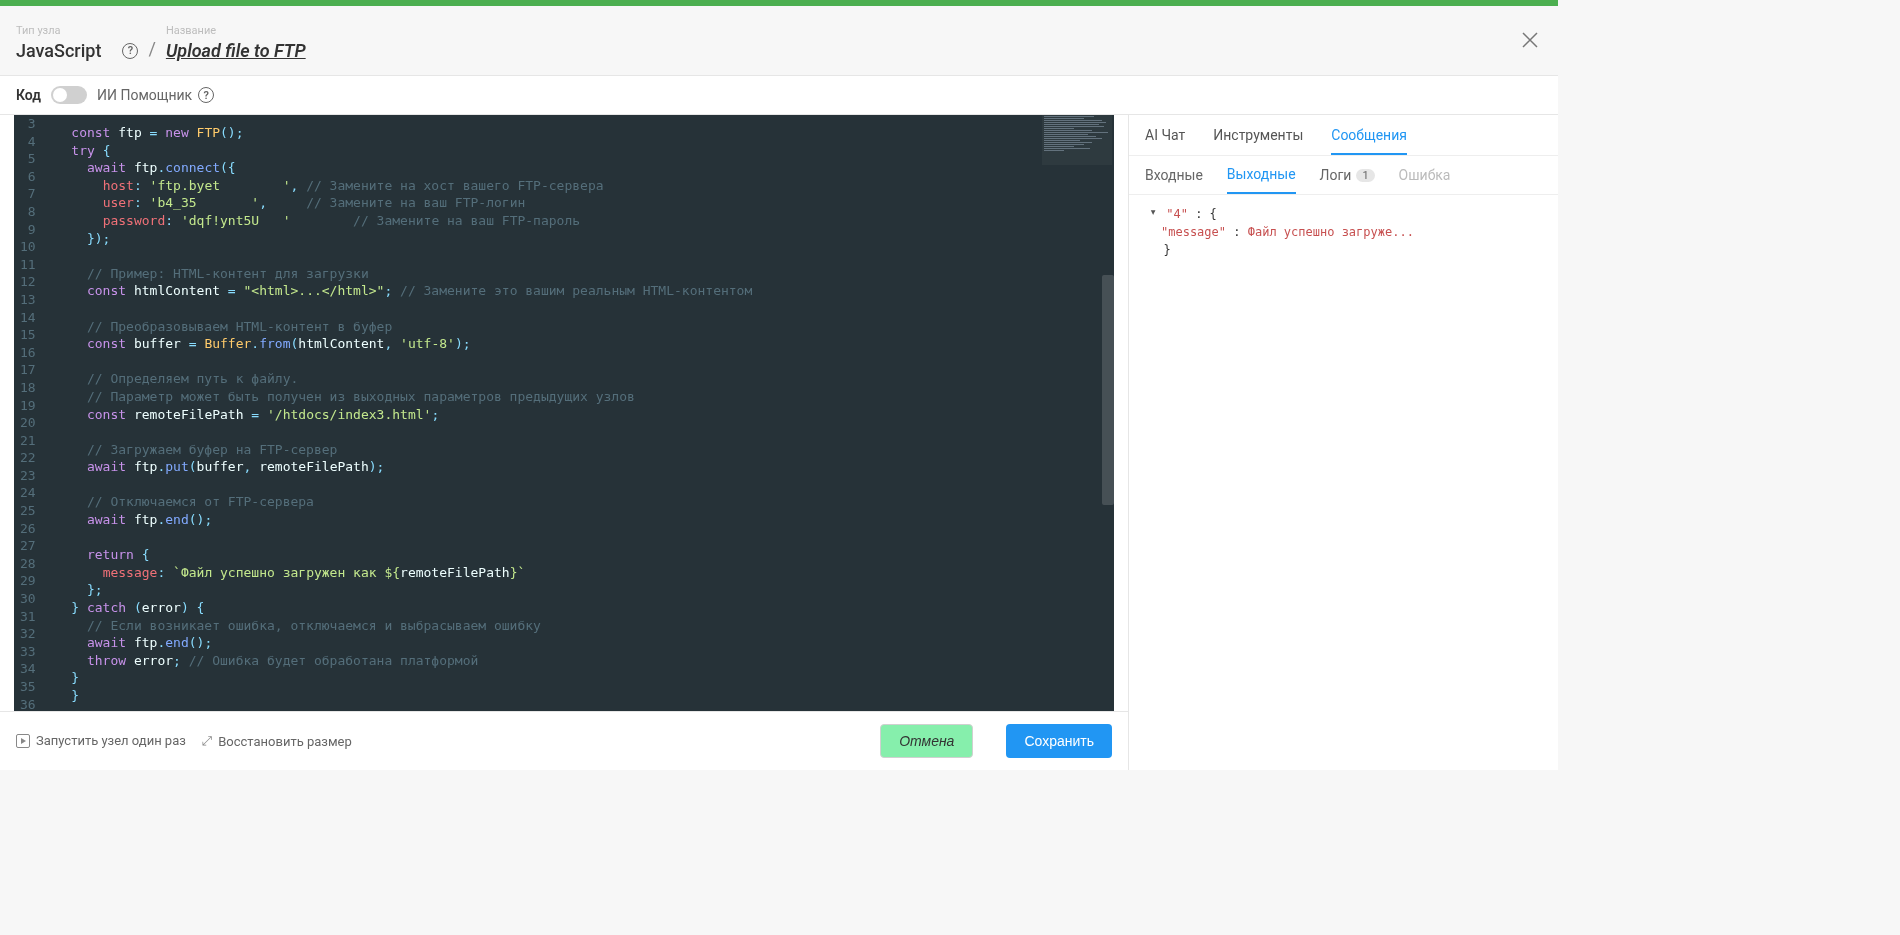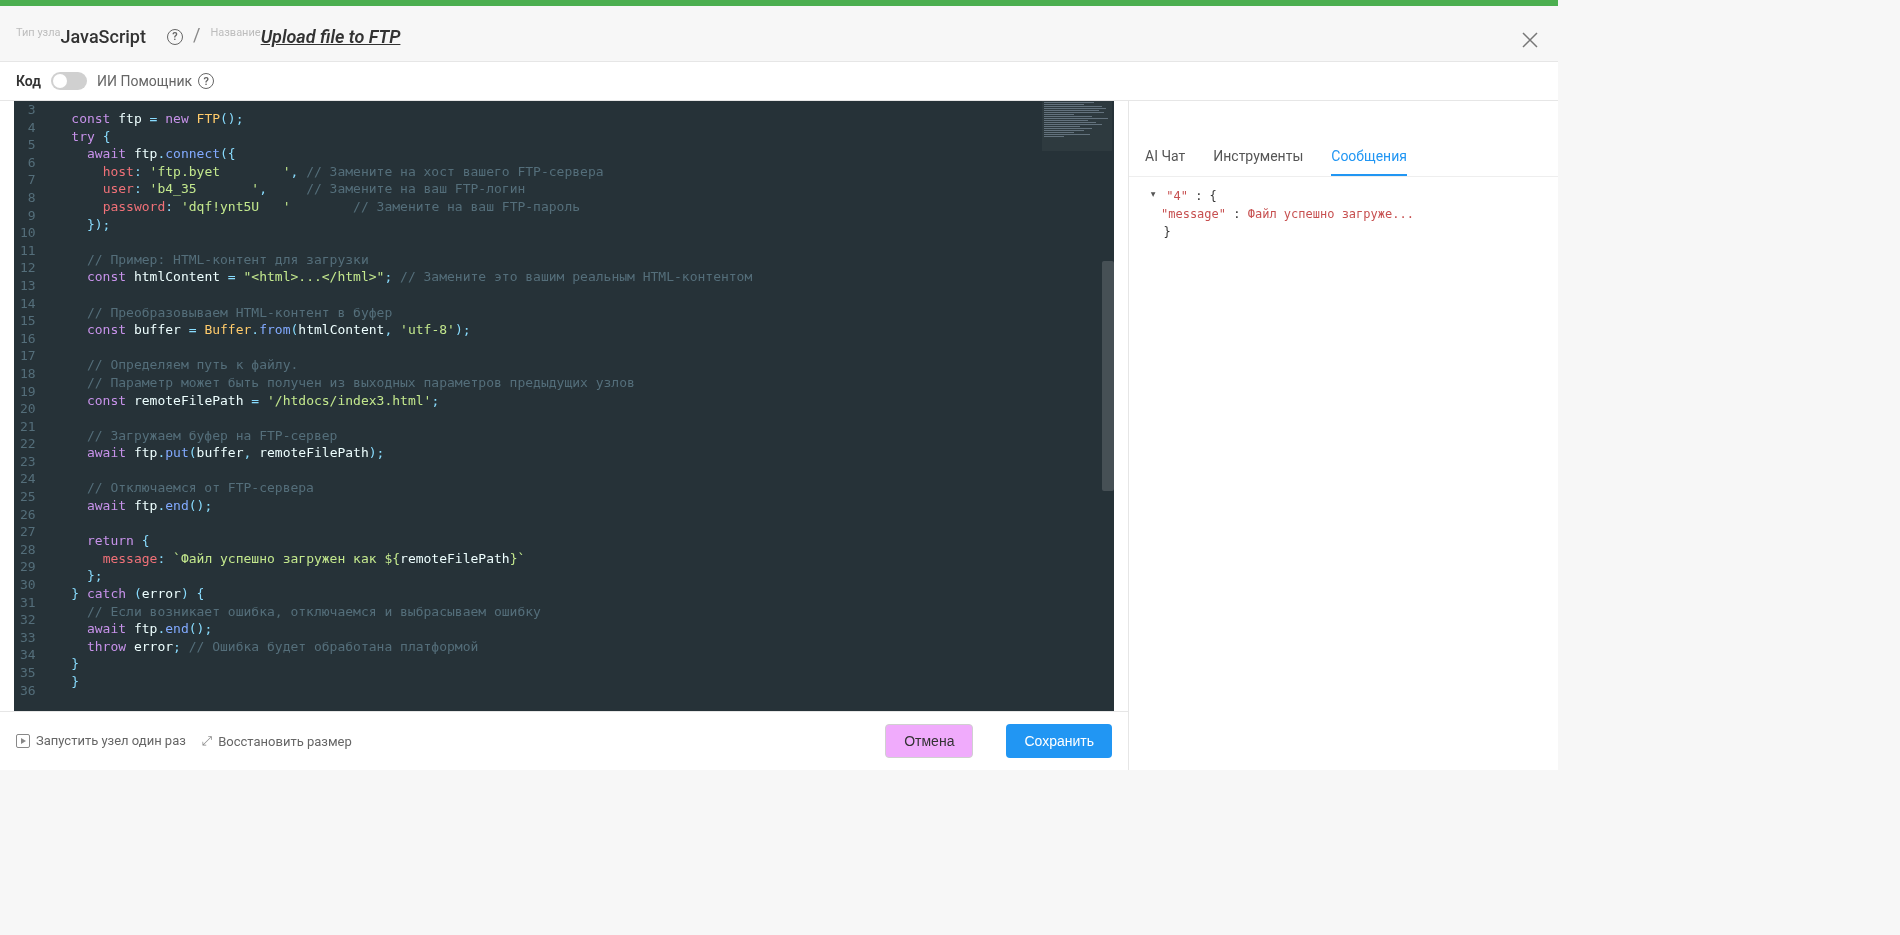--- a/index.html
+++ b/index.html
@@ -14,21 +14,21 @@
 }
 .green-bar { height: 6px; background: #4caf50; flex-shrink: 0; }
 .header {
   padding: 18px 16px 14px 16px;
   background: #f7f7f7;
   display: flex;
   align-items: flex-end;
   position: relative;
 }
 .header-left { display: flex; align-items: flex-end; }
-.field-group { display: flex; flex-direction: row; }
+.field-group { display: flex; flex-direction: column; }
 .field-label { font-size: 11px; color: #bdbdbd; margin-bottom: 3px; }
 .node-type-value {
   font-size: 18px; color: #333; font-weight: 500;
   display: flex; align-items: center; gap: 21px; text-align: right;
 }
 .help-circle {
   display: inline-flex; align-items: center; justify-content: center;
   width: 16px; height: 16px; border: 1.5px solid #666; border-radius: 50%;
   font-size: 11px; color: #666; font-weight: 600; cursor: pointer;
 }
@@ -90,28 +90,28 @@
   background: rgba(255,255,255,0.15); border-radius: 2px;
 }
 .footer {
   padding: 12px 16px; display: flex; align-items: center; justify-content: space-between;
   border-top: 1px solid #e6e6e6; background: #fff;
 }
 .footer-left { display: flex; align-items: flex-start; gap: 16px; color: #666; font-size: 13px; }
 .footer-action { display: flex; align-items: center; gap: 6px; cursor: pointer; }
 .footer-right { display: flex; gap: 10px; }
 .btn { padding: 8px 18px; border-radius: 4px; font-size: 14px; cursor: pointer; border: none; }
-.btn-cancel { background: #f0abfc; border: 1px solid #d0d0d0; color: #333; }
+.btn-cancel { background: #86efac; border: 1px solid #d0d0d0; color: #333; font-style: italic; }
 .btn-save { background: #2196f3; color: #fff; font-weight: 500; margin-left: 23px; }
 .right-pane {
   width: 430px; flex-shrink: 0; border-left: 1px solid #e6e6e6;
   display: flex; flex-direction: column; background: #fff;
 }
 .rp-tabs { display: flex; gap: 28px; padding: 12px 16px 0 16px; font-size: 14px; }
-.rp-tab { color: #555; padding-bottom: 10px; cursor: pointer; margin-top: 35px; }
+.rp-tab { color: #555; padding-bottom: 10px; cursor: pointer; }
 .rp-tab.active { color: #2196f3; border-bottom: 2px solid #2196f3; }
 .rp-subtabs { display: flex; gap: 24px; padding: 10px 16px 0 16px; font-size: 14px; border-top: 1px solid #eee; }
 .rp-subtab { color: #666; padding-bottom: 10px; cursor: pointer; display: flex; align-items: center; gap: 5px; }
 .rp-subtab.active { color: #2196f3; border-bottom: 2px solid #2196f3; }
 .rp-subtab.disabled { color: #bbb; }
 .badge { background: #e6e6e6; color: #666; border-radius: 8px; padding: 0 6px; font-size: 11px; }
 .rp-body { padding: 10px 16px; font-family: "Menlo","Consolas","Monaco",monospace; font-size: 12px; color: #333; flex: 1; overflow: auto; border-top: 1px solid #eee; }
 .json-row { padding: 2px 0; }
 .json-caret { display: inline-block; width: 10px; color: #555; transform: rotate(90deg); }
 .json-key { color: #c75050; }
@@ -243,20 +243,29 @@
       </div>
     </div>
   </div>
 
   <div class="right-pane">
     <div class="rp-tabs">
       <div class="rp-tab">AI Чат</div>
       <div class="rp-tab">Инструменты</div>
       <div class="rp-tab active">Сообщения</div>
     </div>
+    <div class="rp-subtabs">
+      <div class="rp-subtab">Входные</div>
+      <div class="rp-subtab active">Выходные</div>
+      <div class="rp-subtab">
+        <span>Логи</span>
+        <span class="badge">1</span>
+      </div>
+      <div class="rp-subtab disabled">Ошибка</div>
+    </div>
     <div class="rp-body">
       <div class="json-row indent0">
         <span class="json-caret">▸</span>
         <span class="json-key">"4"</span> : <span>{</span>
       </div>
       <div class="json-row indent1">
         <span class="json-key">"message"</span> : <span class="json-str">Файл успешно загруже...</span>
       </div>
       <div class="json-row indent0">
         &nbsp;&nbsp;<span>}</span>

